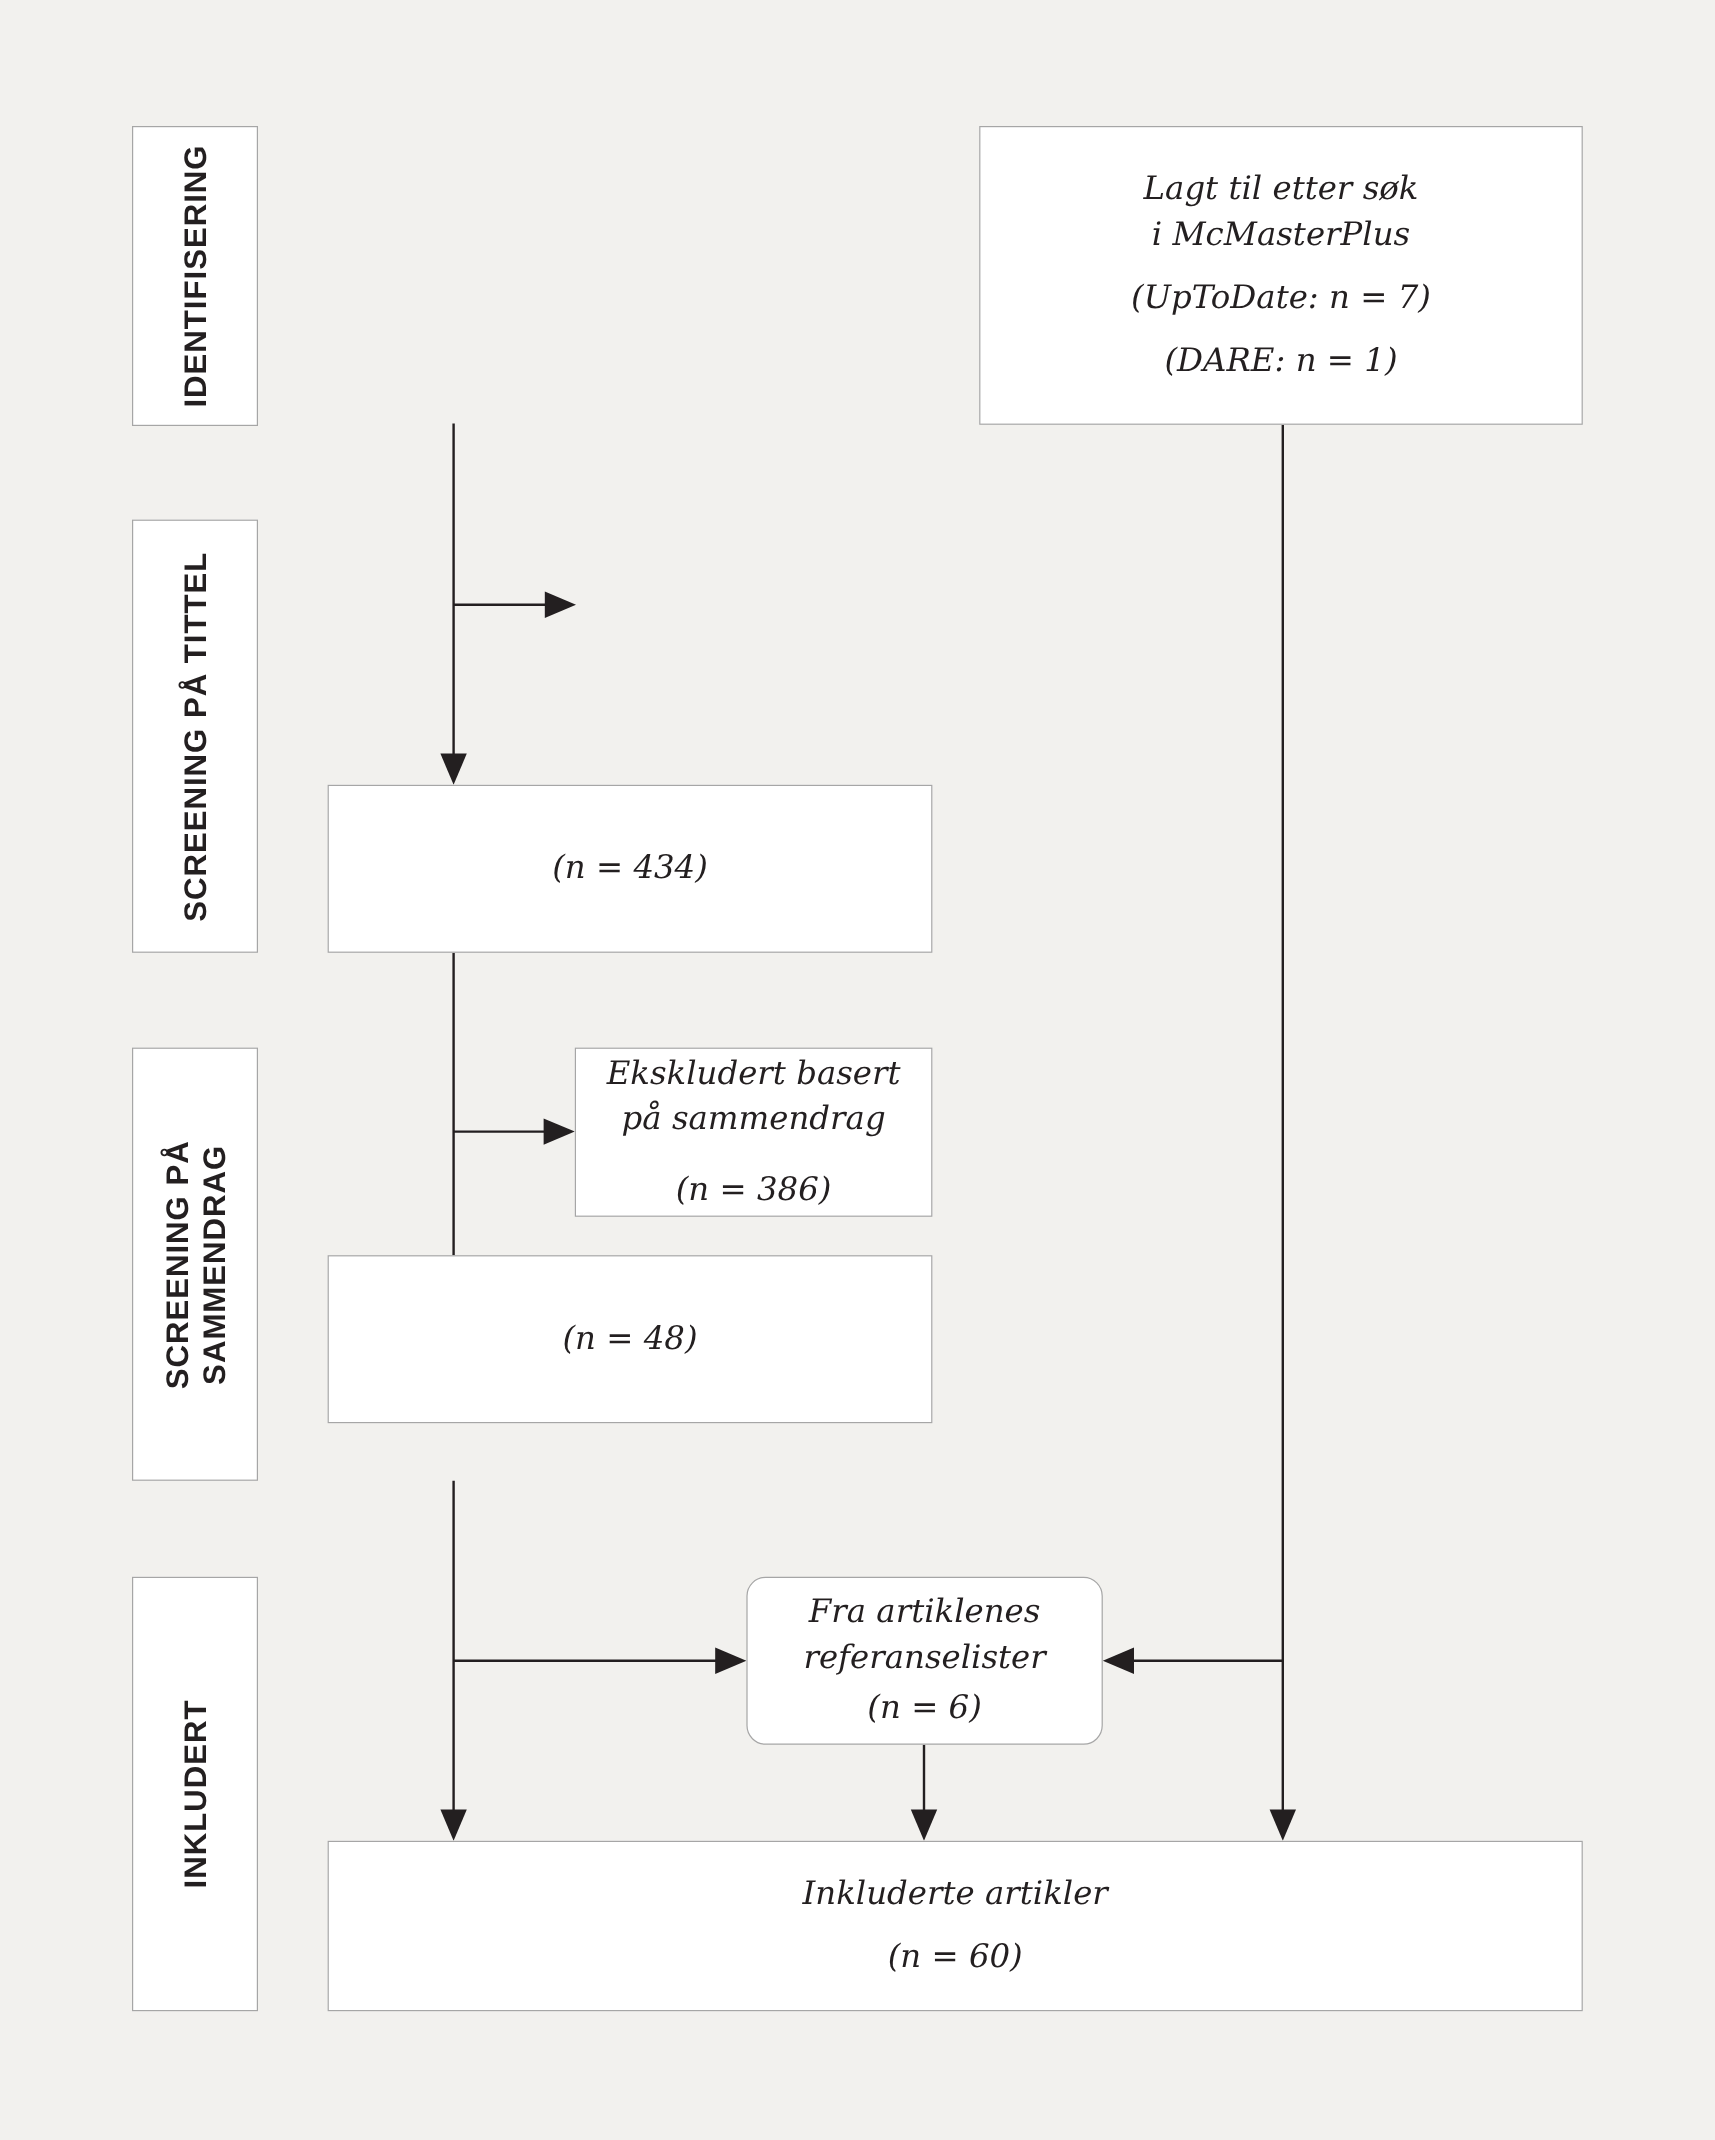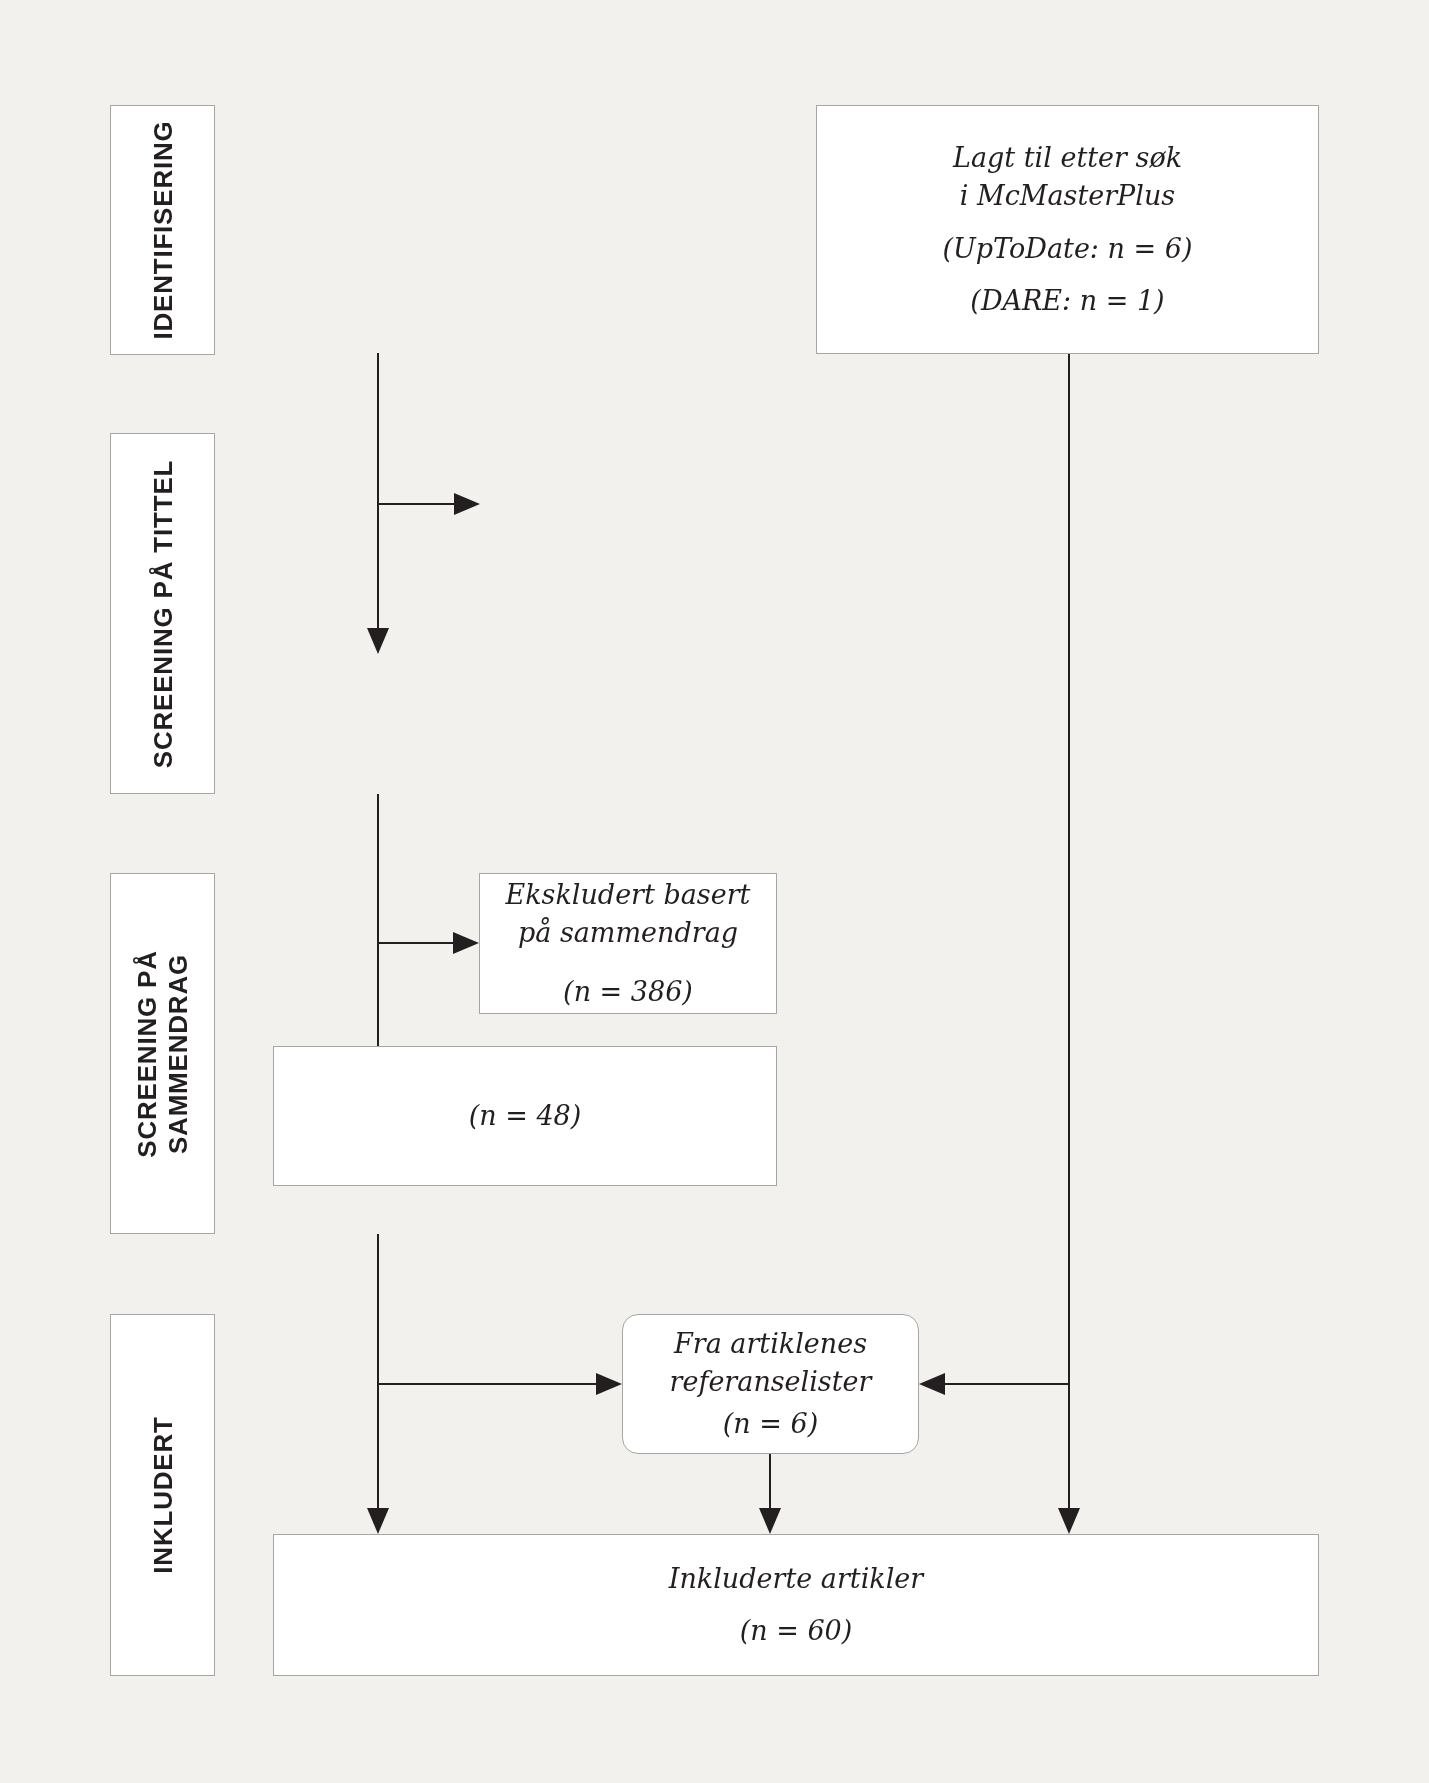--- a/index.html
+++ b/index.html
@@ -83,25 +83,28 @@
 SAMMENDRAG</span>
   </div>
   <div class="stage-label" style="left:110px;top:1314px;width:105px;height:362px;">
     <span class="vtext" style="width:362px;">INKLUDERT</span>
   </div>
 
 
   <div class="node" style="left:816px;top:105px;width:503px;height:249px;padding:0 20px;">
     <p>Lagt til etter søk
 i McMasterPlus</p>
-    <p>(UpToDate: n = 6)</p>
+    <p>(UpToDate: n = 7)</p>
     <p>(DARE: n = 1)</p>
   </div>
 
 
+  <div class="node" style="left:273px;top:654px;width:504px;height:140px;">
+    <p>(n = 434)</p>
+  </div>
 
   <div class="node" style="left:479px;top:873px;width:298px;height:141px;">
     <p style="margin-top:0">Ekskludert basert
 på sammendrag</p>
     <p style="margin-top:20px">(n = 386)</p>
   </div>
 
   <div class="node" style="left:273px;top:1046px;width:504px;height:140px;">
     <p>(n = 48)</p>
   </div>

